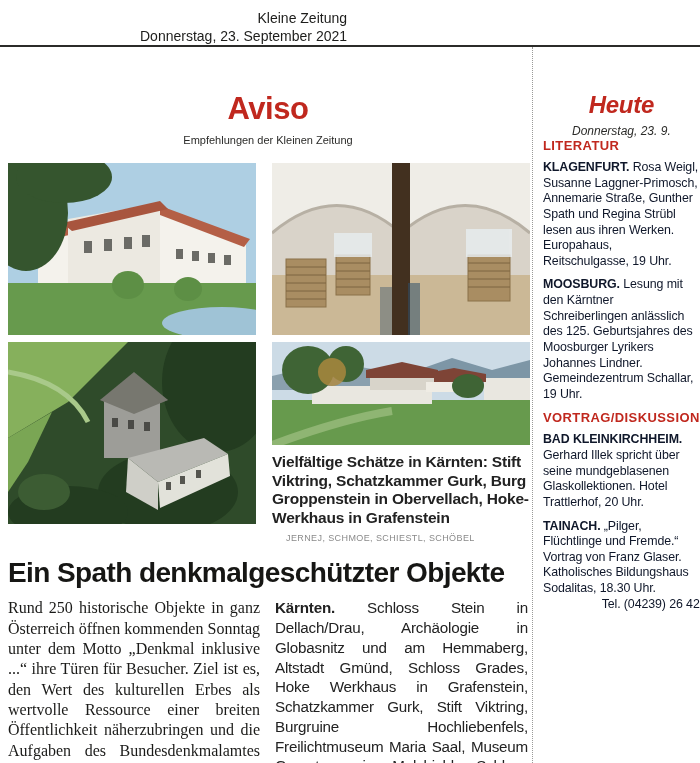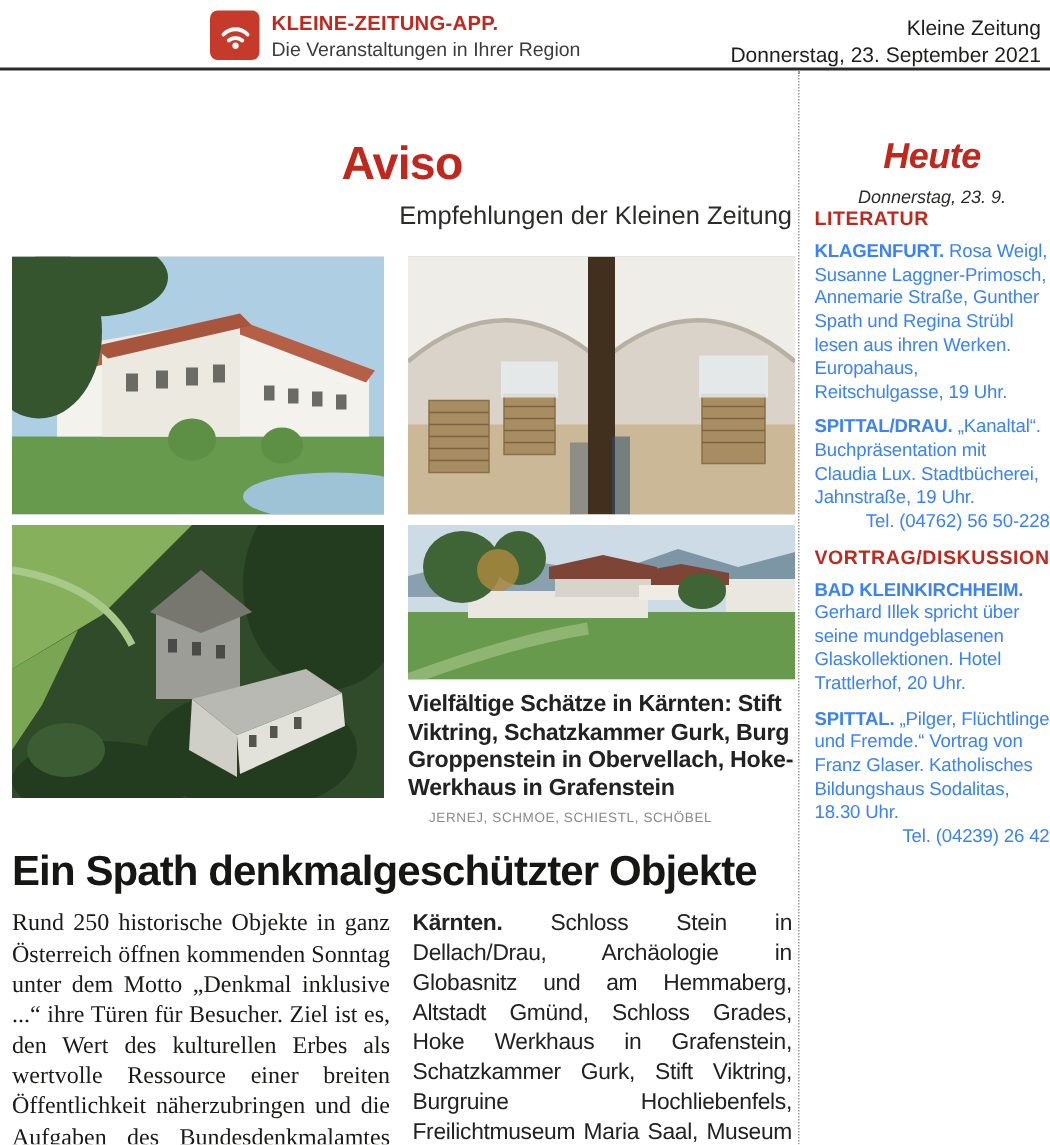--- a/index.html
+++ b/index.html
@@ -18,21 +18,21 @@
   .rule { border-top: 2px solid #2b2b29; width: 100%; }
 
   
   .content { display: flex; height: 716px; }
   .main { width: 532px; padding: 0 4px 0 8px; }
   .sidebar { flex: 1; border-left: 1px dotted #9a9a98; padding: 0 6px 0 10px; }
 
   
   .aviso-head { text-align: center; margin-top: 44px; }
   .aviso-title { color: var(--accent); font-weight: 700; font-size: 31px; letter-spacing: -0.5px; }
-  .aviso-sub { font-size: 17px; color: #2b2b29; margin-top: 7px; text-align: right; }
+  .aviso-sub { font-size: 11px; color: #2b2b29; margin-top: 7px; }
 
   
   .photo-row { display: flex; gap: 16px; margin-top: 17px; }
   .photo { overflow: hidden; background: #ccc; flex: 0 0 auto; }
   .photo svg { display: block; }
   .right-cell { width: 258px; }
 
   .caption-box { margin-top: 8px; width: 258px; }
   .caption-text { font-size: 15.5px; font-weight: 700; line-height: 1.2; letter-spacing: -0.2px; color: #222; display: inline; }
   .caption-credit { font-size: 9px; color: var(--gray); letter-spacing: 0.4px; font-weight: 400; white-space: nowrap; margin-left: 14px; }
@@ -43,45 +43,30 @@
   .col-intro { width: 252px; font-family: "Liberation Serif", serif; font-size: 16px; line-height: 1.27; text-align: justify; color: #1a1a18; }
   .col-list { flex: 1; font-size: 15.2px; line-height: 1.3; text-align: justify; color: #222; letter-spacing: -0.2px; }
   .col-list b.lead { font-weight: 700; }
 
   
   .sidebar-head { text-align: center; margin-top: 44px; font-style: italic; }
   .sidebar-title { color: var(--accent); font-weight: 700; font-size: 24px; letter-spacing: -0.3px; }
   .sidebar-date { font-size: 12px; color: #2b2b29; margin-top: 5px; }
   .sb-section { }
   .sb-heading { color: var(--accent); font-weight: 700; font-size: 13px; letter-spacing: 0.4px; margin-bottom: 7px; }
-  .sb-entry { font-size: 12.4px; line-height: 1.26; color: #3b82f6; margin-bottom: 8px; letter-spacing: -0.1px; }
+  .sb-entry { font-size: 12.4px; line-height: 1.26; color: #0f172a; margin-bottom: 8px; letter-spacing: -0.1px; }
   .sb-entry b { font-weight: 700; }
   .sb-tel { text-align: right; }
 </style>
 </head>
 <body>
 
 <div class="page">
 
   <header class="topbar">
-    <div class="app-banner">
-      <div class="app-icon">
-        <svg width="24" height="24" viewBox="0 0 24 24">
-          <g fill="none" stroke="#fff" stroke-width="2.6" stroke-linecap="round">
-            <path d="M4 11 a11 11 0 0 1 16 0"></path>
-            <path d="M7.5 15 a7 7 0 0 1 9 0"></path>
-          </g>
-          <circle cx="12" cy="18.5" r="2.1" fill="#fff"></circle>
-        </svg>
-      </div>
-      <div class="app-texts">
-        <div class="t1">KLEINE-ZEITUNG-APP.</div>
-        <div class="t2">Die Veranstaltungen in Ihrer Region</div>
-      </div>
-    </div>
     <div class="masthead">
       <div>Kleine Zeitung</div>
       <div>Donnerstag, 23. September 2021</div>
     </div>
   </header>
   <div class="rule"></div>
 
   <div class="content">
 
     <div class="main">
@@ -221,24 +206,24 @@
 
     <aside class="sidebar">
       <div class="sidebar-head">
         <div class="sidebar-title">Heute</div>
         <div class="sidebar-date">Donnerstag, 23. 9.</div>
       </div>
 
       <div class="sb-section">
         <div class="sb-heading">LITERATUR</div>
         <p class="sb-entry"><b>KLAGENFURT.</b><span> Rosa Weigl, Susanne Laggner-Primosch, Annemarie Straße, Gunther Spath und Regina Strübl lesen aus ihren Werken. Europahaus, Reitschulgasse, 19 Uhr.</span></p>
-        <p class="sb-entry"><b>SPITTAL/DRAU.</b><span> „Kanaltal“. Buchpräsentation mit Claudia Lux. Stadtbücherei, Jahnstraße, 19 Uhr.</span><span class="sb-tel" style="display:block;">Tel. (04762) 56 50-228</span></p>
+        <p class="sb-entry"><b>MOOSBURG.</b><span> Lesung mit den Kärntner Schreiberlingen anlässlich des 125. Geburtsjahres des Moosburger Lyrikers Johannes Lindner. Gemeindezentrum Schallar, 19 Uhr.</span></p>
       </div>
 
       <div class="sb-section">
         <div class="sb-heading">VORTRAG/DISKUSSION</div>
         <p class="sb-entry"><b>BAD KLEINKIRCHHEIM.</b><span> Gerhard Illek spricht über seine mundgeblasenen Glaskollektionen. Hotel Trattlerhof, 20 Uhr.</span></p>
-        <p class="sb-entry"><b>SPITTAL.</b><span> „Pilger, Flüchtlinge und Fremde.“ Vortrag von Franz Glaser. Katholisches Bildungshaus Sodalitas, 18.30 Uhr.</span><span class="sb-tel" style="display:block;">Tel. (04239) 26 42</span></p>
+        <p class="sb-entry"><b>TAINACH.</b><span> „Pilger, Flüchtlinge und Fremde.“ Vortrag von Franz Glaser. Katholisches Bildungshaus Sodalitas, 18.30 Uhr.</span><span class="sb-tel" style="display:block;">Tel. (04239) 26 42</span></p>
       </div>
 
     </aside>
   </div>
 </div>
 
 </body></html>

